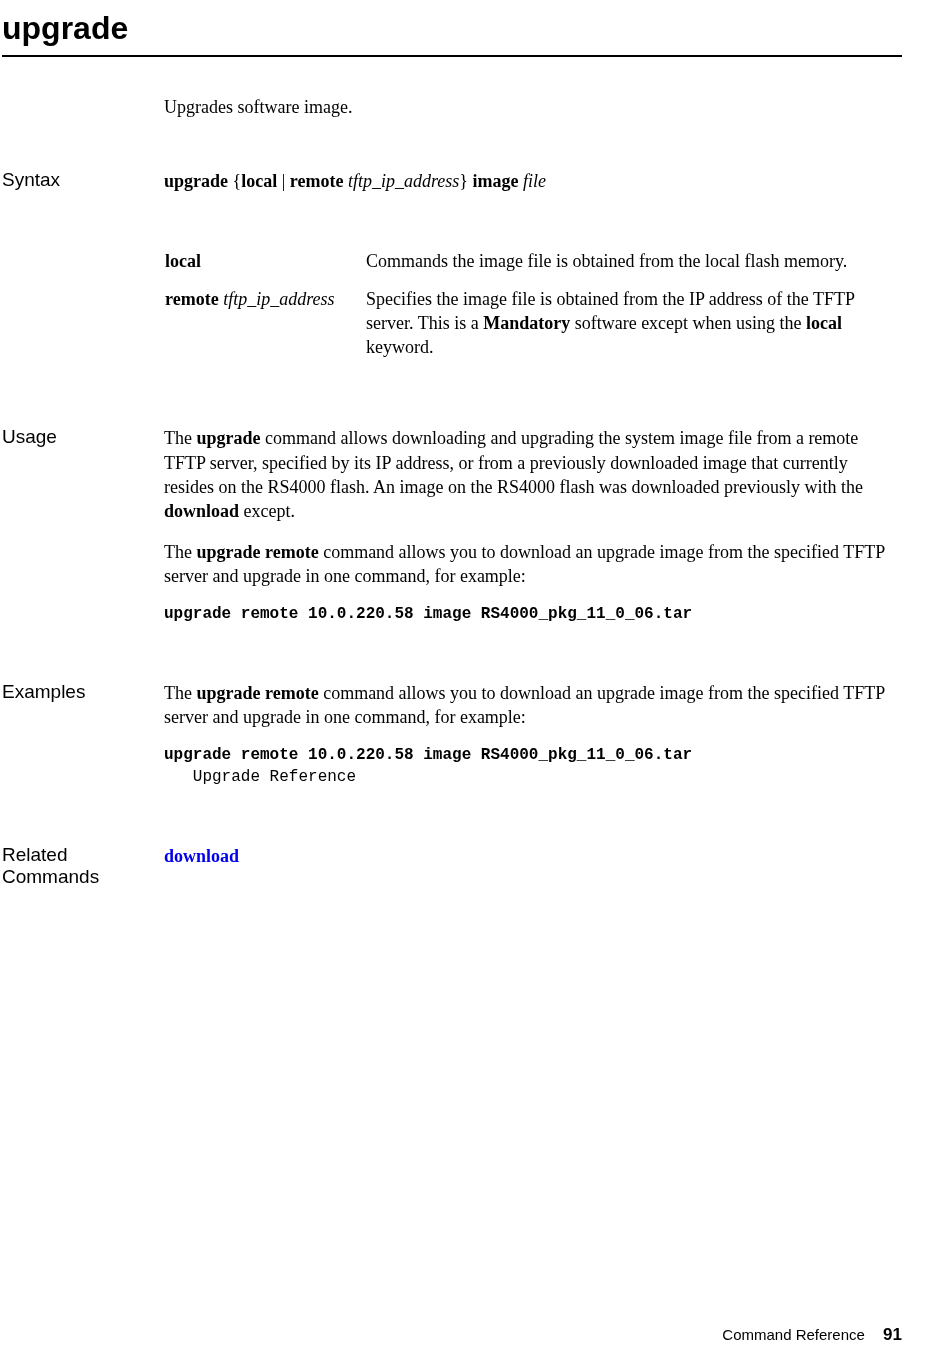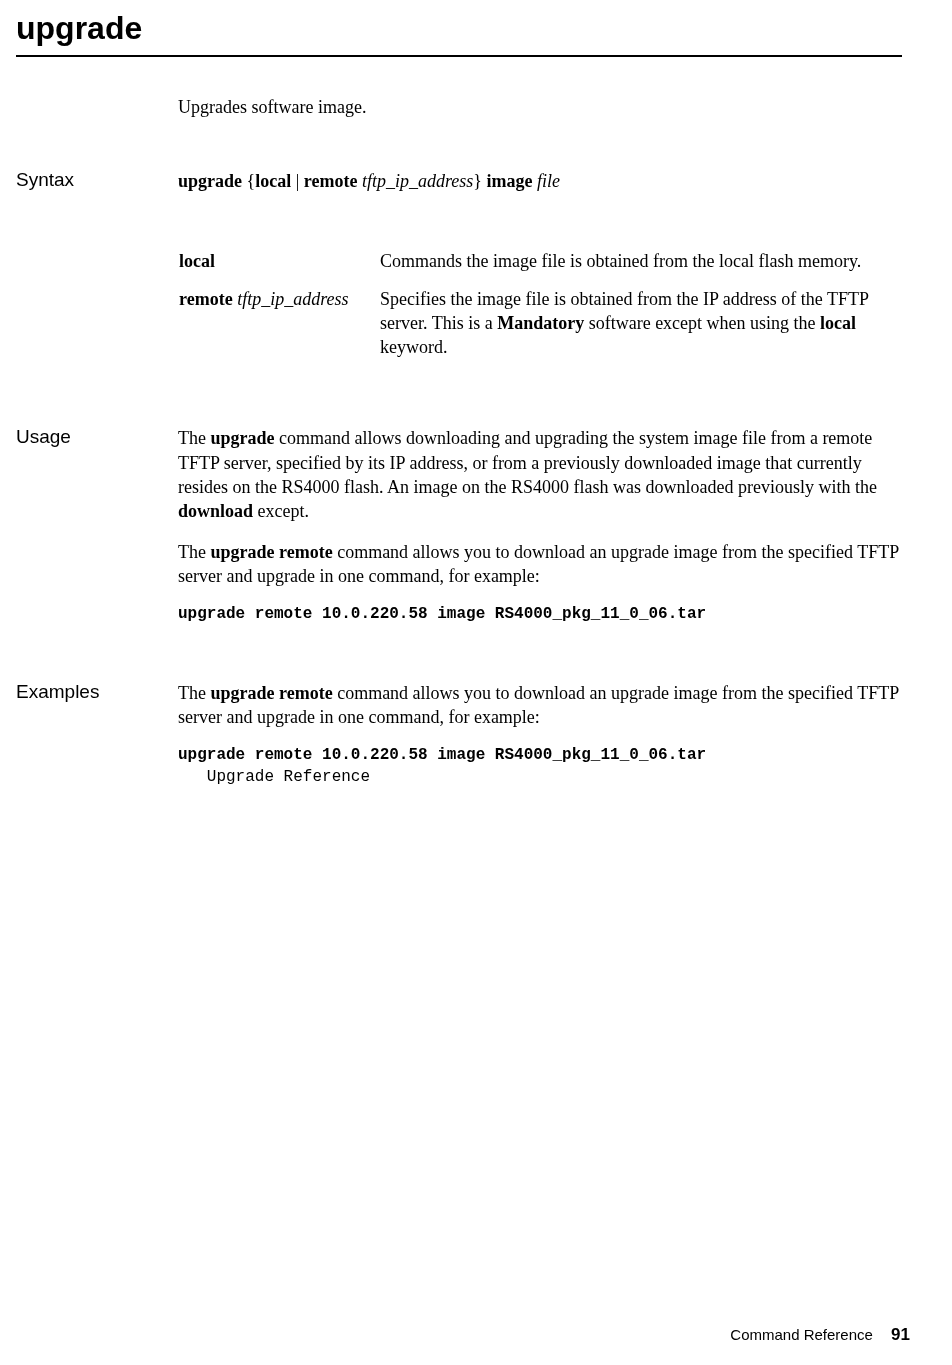--- a/index.html
+++ b/index.html
@@ -7,21 +7,21 @@
     padding: 0;
     font-family: "Times New Roman", Times, serif;
     color: #000;
     background: #fff;
     width: 952px;
     height: 1365px;
     box-sizing: border-box;
     position: relative;
   }
   .page {
-    padding: 10px 50px 0 16px;
+    padding: 10px 50px 0 2px;
     box-sizing: border-box;
   }
   .title {
     font-family: Arial, Helvetica, sans-serif;
     font-size: 32px;
     font-weight: bold;
     margin: 0 0 8px 0;
   }
   .rule {
     border: none;
@@ -85,21 +85,21 @@
   }
   .mono .b { font-weight: bold; }
   .link {
     color: #0000ee;
     font-weight: bold;
     font-size: 18px;
   }
   .footer {
     position: absolute;
     bottom: 20px;
-    right: 42px;
+    right: 50px;
     font-family: Arial, Helvetica, sans-serif;
     font-size: 15px;
     margin-top: 19px;
   }
   .footer .pn {
     font-weight: bold;
     margin-left: 14px;
     font-size: 17px;
   }
 </style>
@@ -160,20 +160,26 @@
       <div class="section-label">Examples</div>
       <div class="section-body">
         <div class="para">
           <span>The </span><span class="b">upgrade remote</span><span> command allows you to download an upgrade image from the specified TFTP server and upgrade in one command, for example:</span>
         </div>
         <div class="mono"><span class="b">upgrade remote 10.0.220.58 image RS4000_pkg_11_0_06.tar</span>
 <span>   Upgrade Reference</span></div>
       </div>
     </div>
 
+    <div class="section">
+      <div class="section-label">Related Commands</div>
+      <div class="section-body">
+        <span class="link">download</span>
+      </div>
+    </div>
 
   </div>
 </div>
 
 <div class="footer">
   <span>Command Reference</span>
   <span class="pn">91</span>
 </div>
 
 </body></html>

